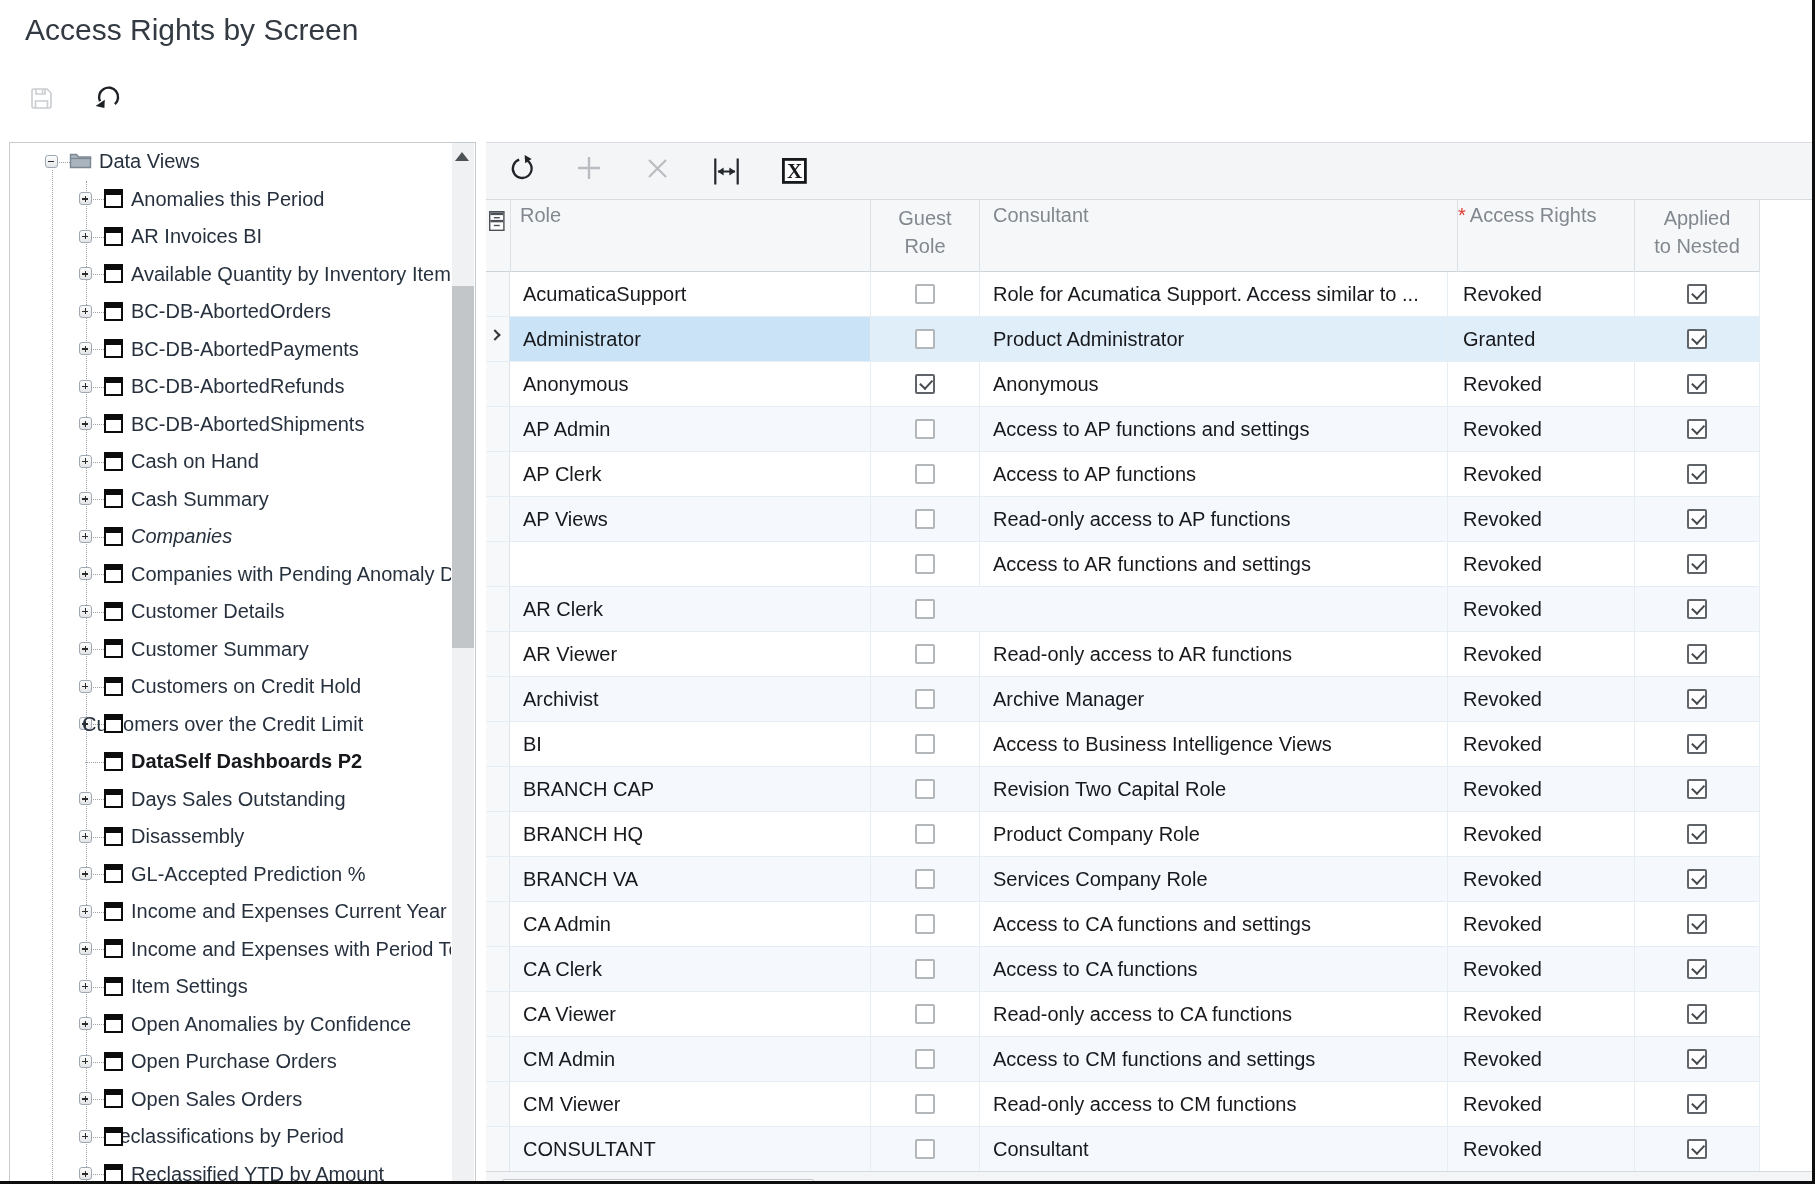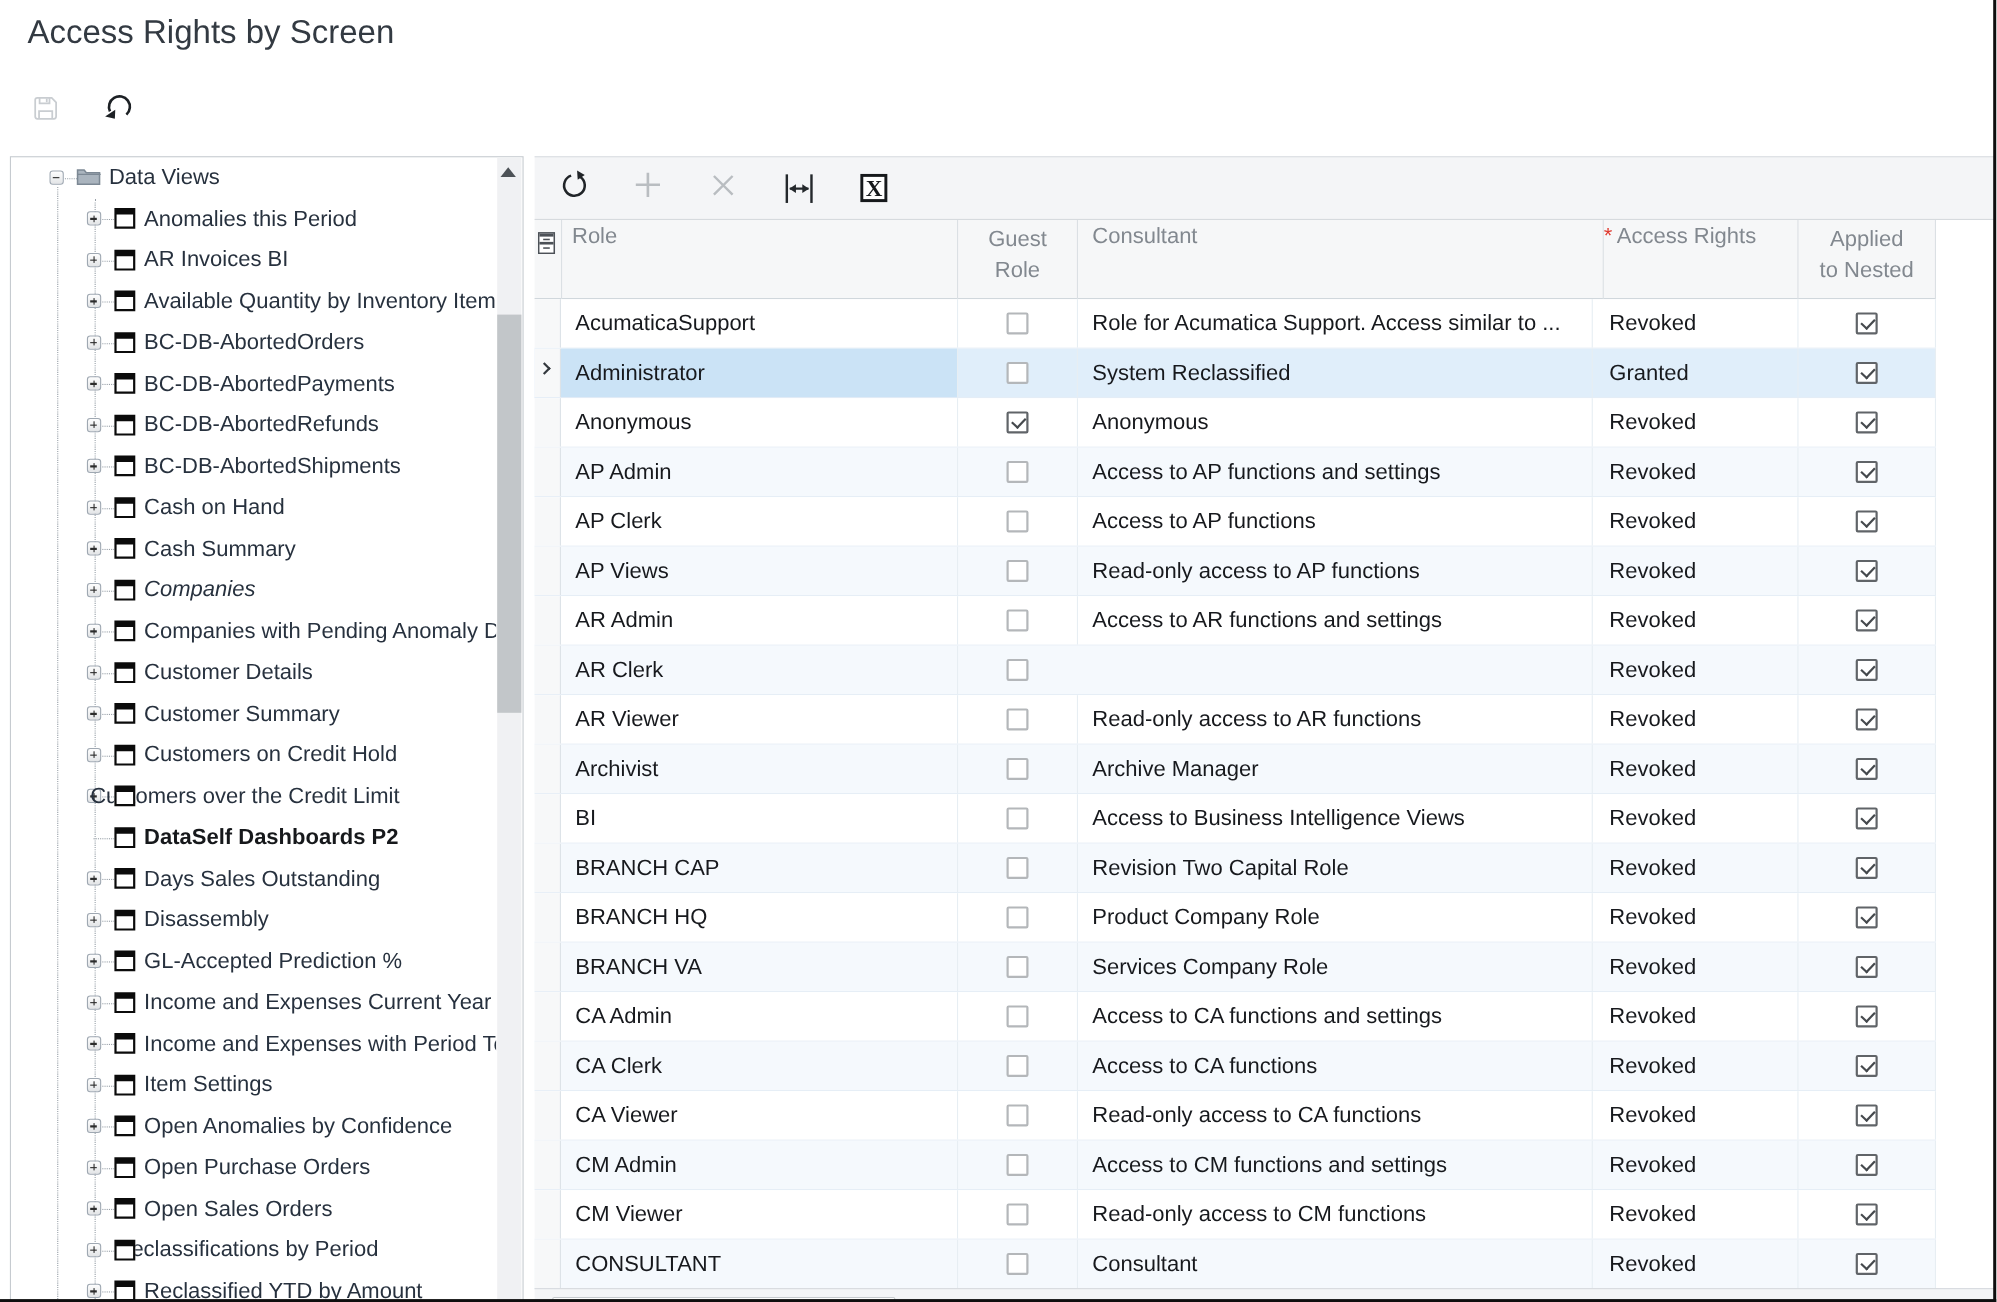--- a/index.html
+++ b/index.html
@@ -300,21 +300,21 @@
       </div>
     </div>
     <div class="grow sel">
       <div class="sel-cell">
         <div class="arrow"></div>
       </div>
       <div class="cell c-role">Administrator</div>
       <div class="cell c-guest">
         <span class="cb"></span>
       </div>
-      <div class="cell c-desc">System Reclassified</div>
+      <div class="cell c-desc">Product Administrator</div>
       <div class="cell c-rights">Granted</div>
       <div class="cell c-appl">
         <span class="cb on"></span>
       </div>
     </div>
     <div class="grow">
       <div class="sel-cell"></div>
       <div class="cell c-role">Anonymous</div>
       <div class="cell c-guest">
         <span class="cb on"></span>
@@ -356,21 +356,20 @@
         <span class="cb"></span>
       </div>
       <div class="cell c-desc">Read-only access to AP functions</div>
       <div class="cell c-rights">Revoked</div>
       <div class="cell c-appl">
         <span class="cb on"></span>
       </div>
     </div>
     <div class="grow">
       <div class="sel-cell"></div>
-      <div class="cell c-role">AR Admin</div>
       <div class="cell c-guest">
         <span class="cb"></span>
       </div>
       <div class="cell c-desc">Access to AR functions and settings</div>
       <div class="cell c-rights">Revoked</div>
       <div class="cell c-appl">
         <span class="cb on"></span>
       </div>
     </div>
     <div class="grow alt">

